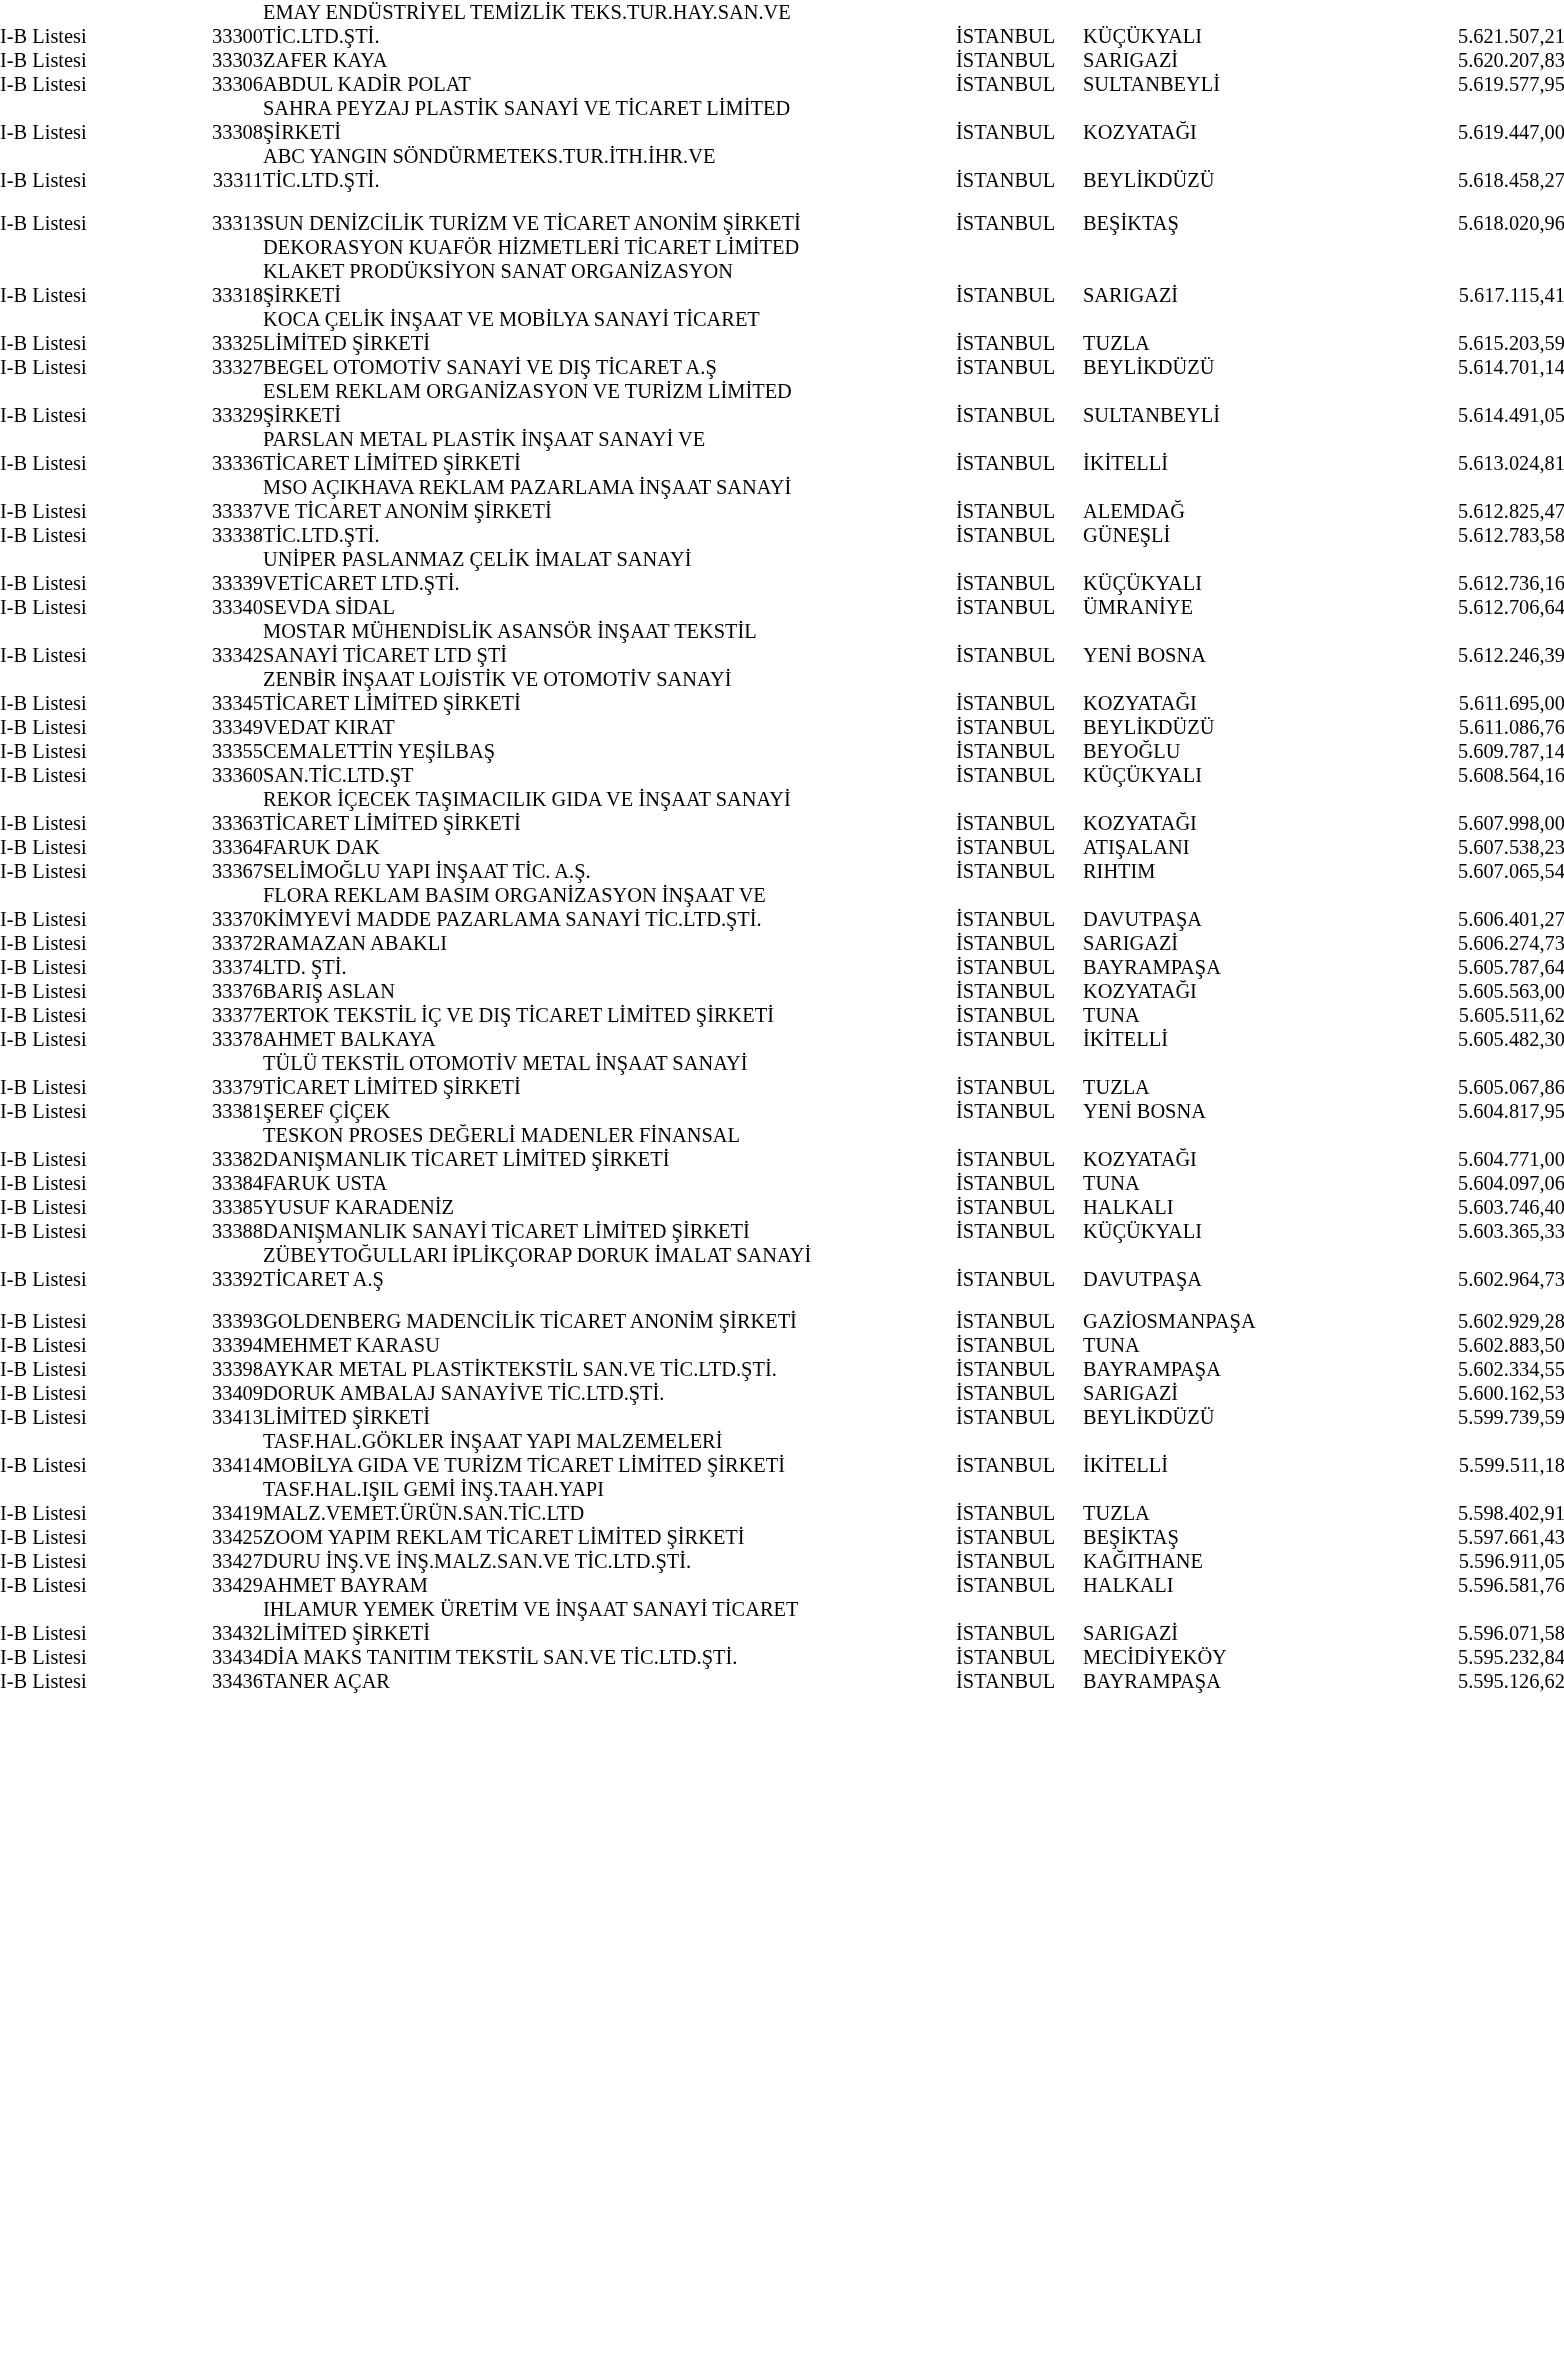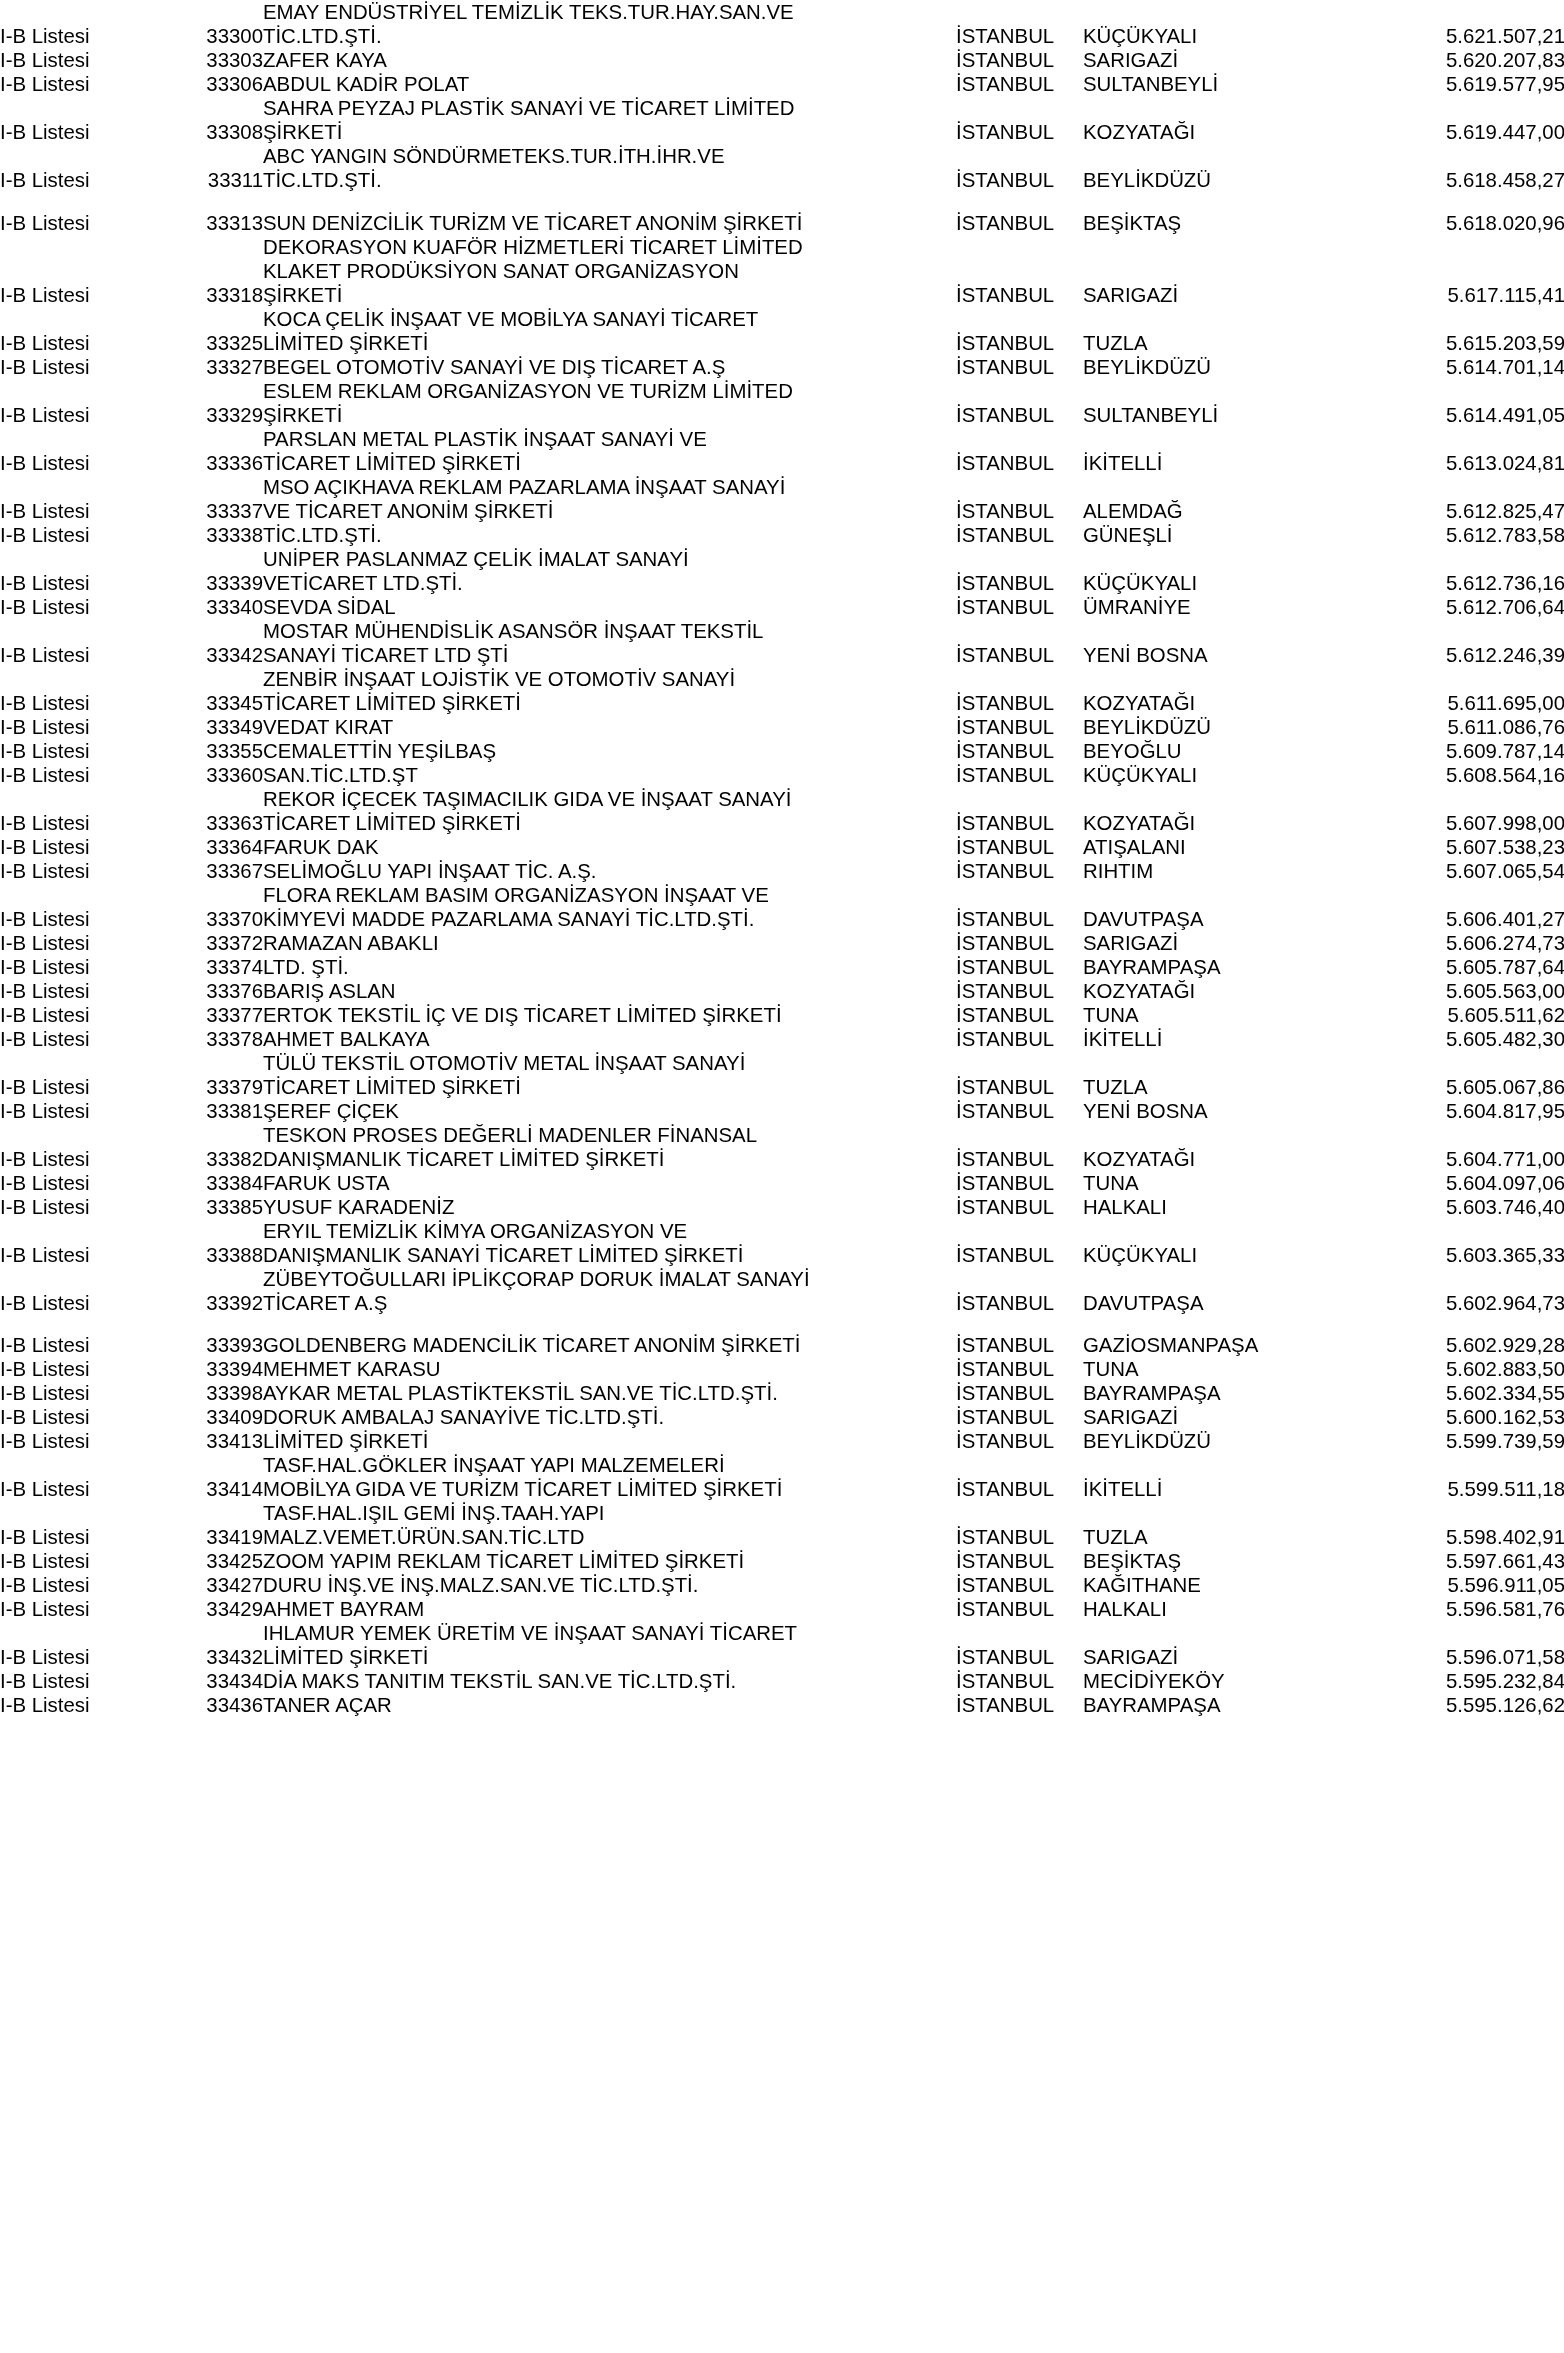--- a/index.html
+++ b/index.html
@@ -19,20 +19,21 @@
     box-sizing: border-box;
     padding: 0;
     overflow: hidden;
   }
   table.ledger {
     width: 1565px;
     border-collapse: collapse;
     table-layout: fixed;
     font-size: 20.4px;
     line-height: 1.0;
+    font-family: Liberation Serif, serif;
   }
   table.ledger td {
     padding: 0;
     vertical-align: top;
     white-space: nowrap;
     font-size: 20.4px;
     line-height: 24px;
     height: 24px;
   }
   
@@ -463,28 +464,20 @@
           <td class="amt">5.604.097,06</td>
         </tr>
         <tr>
           <td class="list">I-B Listesi</td>
           <td class="seq">33385</td>
           <td class="name">YUSUF KARADENİZ</td>
           <td class="prov">İSTANBUL</td>
           <td class="off">HALKALI</td>
           <td class="amt">5.603.746,40</td>
         </tr>
-        <tr class="wrapline">
-          <td class="list">&nbsp;</td>
-          <td class="seq">&nbsp;</td>
-          <td class="name">ERYIL TEMİZLİK KİMYA ORGANİZASYON VE</td>
-          <td class="prov">&nbsp;</td>
-          <td class="off">&nbsp;</td>
-          <td class="amt">&nbsp;</td>
-        </tr>
         <tr>
           <td class="list">I-B Listesi</td>
           <td class="seq">33388</td>
           <td class="name">DANIŞMANLIK SANAYİ TİCARET LİMİTED ŞİRKETİ</td>
           <td class="prov">İSTANBUL</td>
           <td class="off">KÜÇÜKYALI</td>
           <td class="amt">5.603.365,33</td>
         </tr>
         <tr class="wrapline">
           <td class="list">&nbsp;</td>

